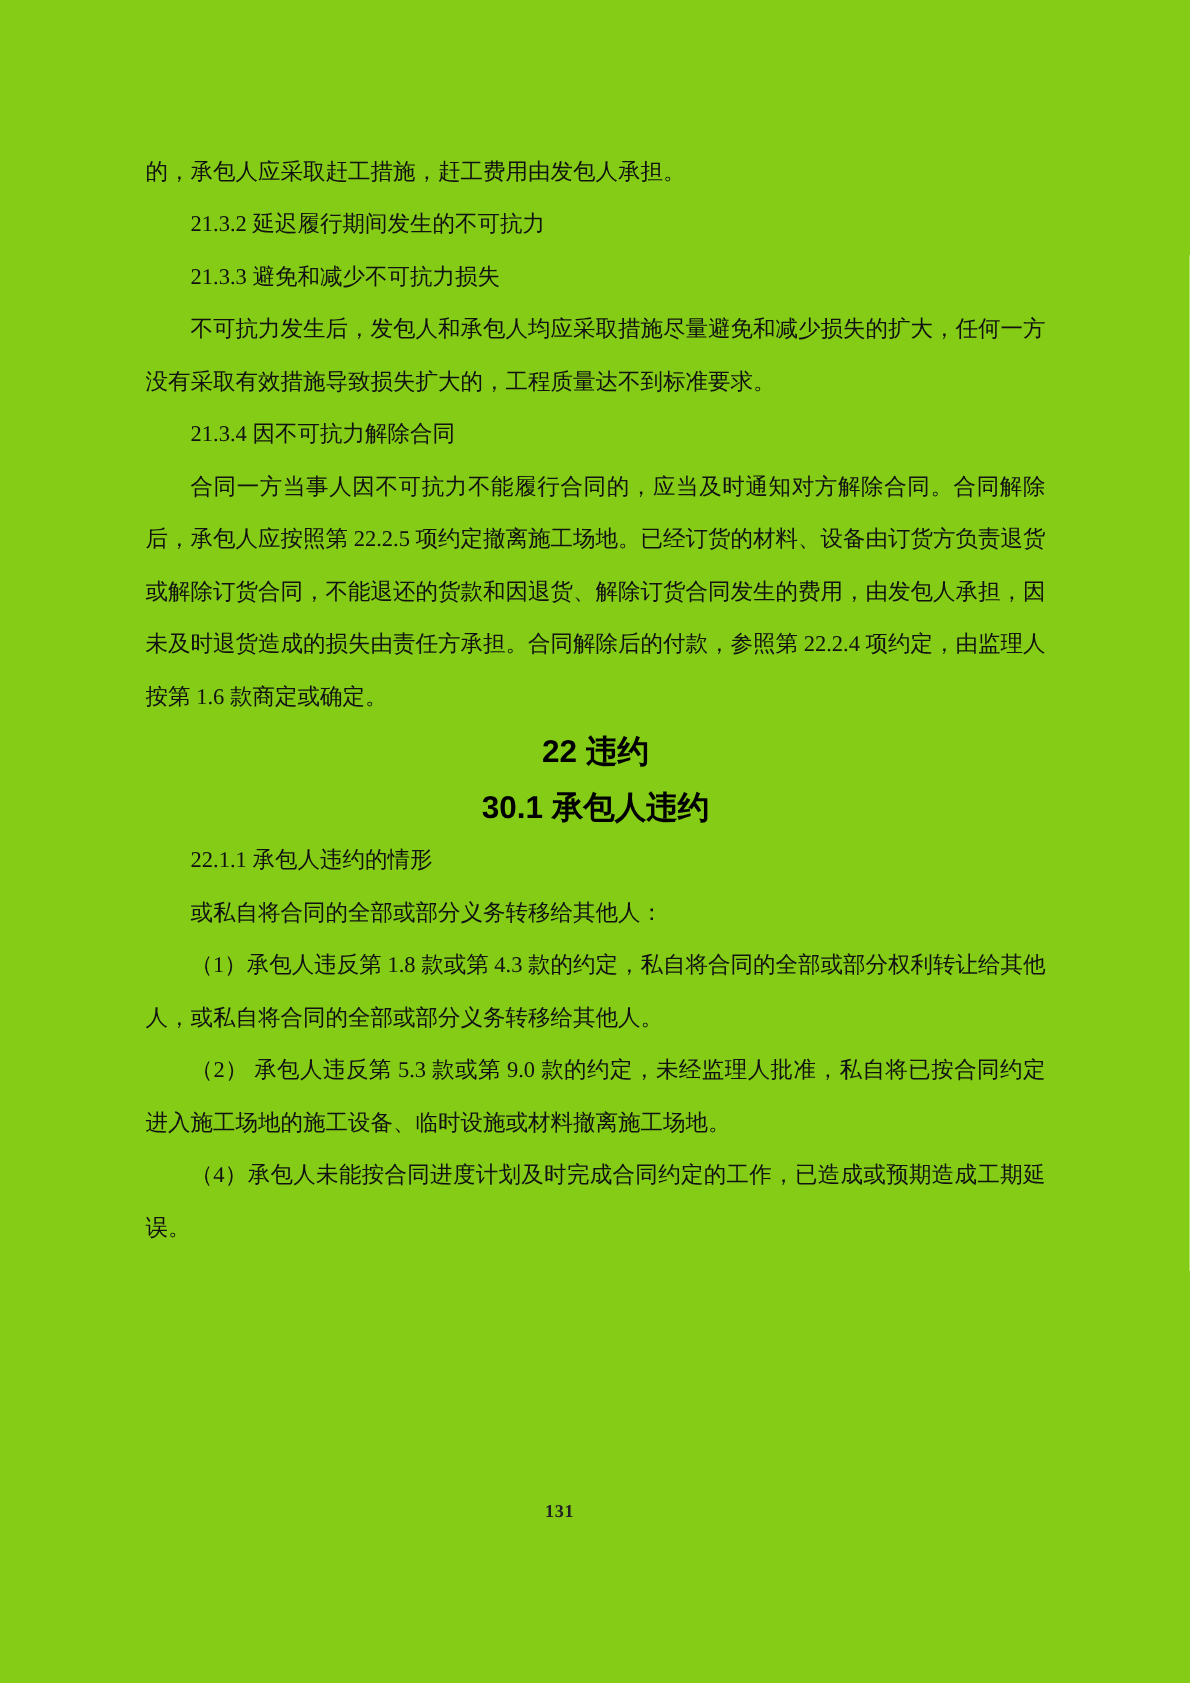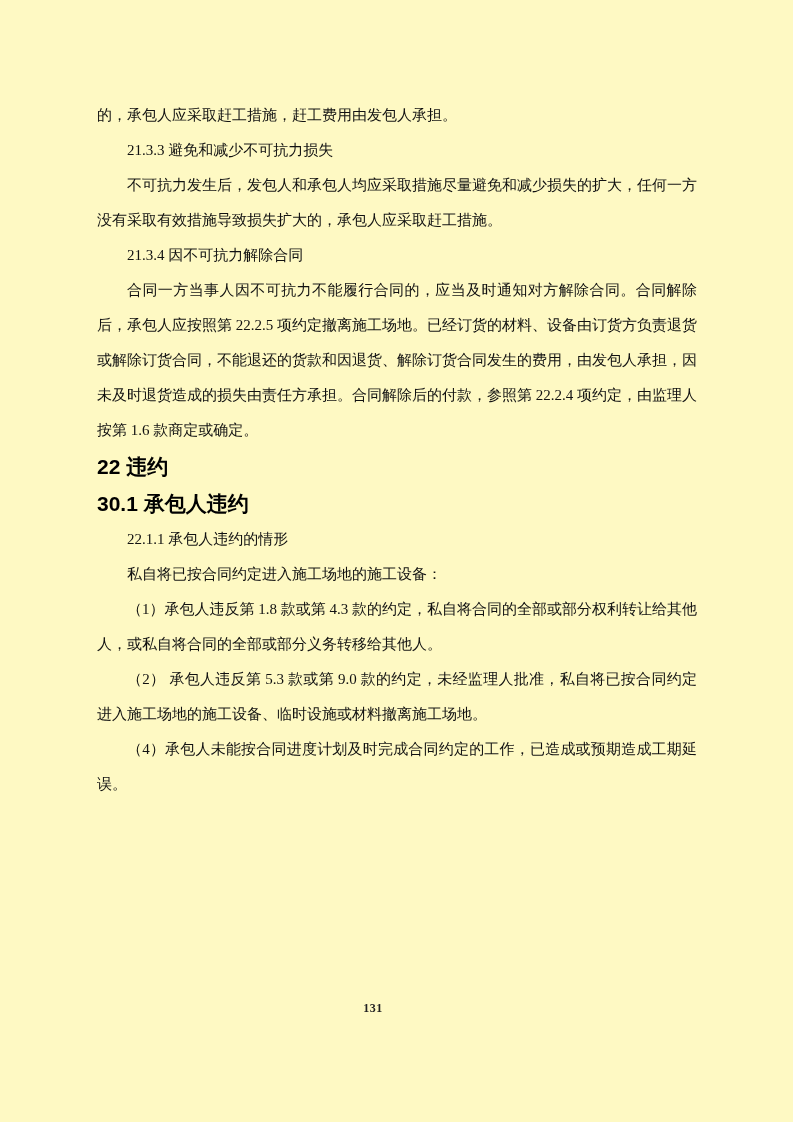--- a/index.html
+++ b/index.html
@@ -8,21 +8,21 @@
     width: 793px;
     height: 1122px;
     position: relative;
     font-family: "Liberation Serif", "DejaVu Serif", serif;
     color: #111111;
     overflow: hidden;
   }
   .page {
     position: absolute;
     inset: 0;
-    background: #fef9c3;
+    background: #84cc16;
   }
   .content {
     position: absolute;
     top: 98px;
     left: 97px;
     width: 600px;
   }
   .para {
     font-size: 15px;
     line-height: 35px;
@@ -32,21 +32,21 @@
   }
   .para.no-indent {
     text-indent: 0;
   }
   .heading-1, .heading-2 {
     font-family: "Liberation Sans", "DejaVu Sans", sans-serif;
     font-weight: bold;
     font-size: 21px;
     line-height: 37px;
     color: #000000;
-    text-align: left;
+    text-align: center;
     text-indent: 0;
   }
   .footer {
     position: absolute;
     top: 998px;
     left: 0;
     width: 746px;
     text-align: center;
   }
   .page-number {
@@ -57,30 +57,31 @@
     letter-spacing: 0.5px;
   }
 </style>
 </head>
 <body>
 
 <div class="page">
   <div class="content">
 
     <p class="para no-indent">的，承包人应采取赶工措施，赶工费用由发包人承担。</p>
+    <p class="para">21.3.2 延迟履行期间发生的不可抗力</p>
     <p class="para">21.3.3 避免和减少不可抗力损失</p>
-    <p class="para">不可抗力发生后，发包人和承包人均应采取措施尽量避免和减少损失的扩大，任何一方没有采取有效措施导致损失扩大的，承包人应采取赶工措施。</p>
+    <p class="para">不可抗力发生后，发包人和承包人均应采取措施尽量避免和减少损失的扩大，任何一方没有采取有效措施导致损失扩大的，工程质量达不到标准要求。</p>
     <p class="para">21.3.4 因不可抗力解除合同</p>
     <p class="para">合同一方当事人因不可抗力不能履行合同的，应当及时通知对方解除合同。合同解除后，承包人应按照第 22.2.5 项约定撤离施工场地。已经订货的材料、设备由订货方负责退货或解除订货合同，不能退还的货款和因退货、解除订货合同发生的费用，由发包人承担，因未及时退货造成的损失由责任方承担。合同解除后的付款，参照第 22.2.4 项约定，由监理人按第 1.6 款商定或确定。</p>
 
     <h1 class="heading-1">22 违约</h1>
     <h2 class="heading-2">30.1 承包人违约</h2>
 
     <p class="para">22.1.1 承包人违约的情形</p>
-    <p class="para">私自将已按合同约定进入施工场地的施工设备：</p>
+    <p class="para">或私自将合同的全部或部分义务转移给其他人：</p>
     <p class="para">（1）承包人违反第 1.8 款或第 4.3 款的约定，私自将合同的全部或部分权利转让给其他人，或私自将合同的全部或部分义务转移给其他人。</p>
     <p class="para">（2） 承包人违反第 5.3 款或第 9.0 款的约定，未经监理人批准，私自将已按合同约定进入施工场地的施工设备、临时设施或材料撤离施工场地。</p>
     <p class="para">（4）承包人未能按合同进度计划及时完成合同约定的工作，已造成或预期造成工期延误。</p>
 
   </div>
 
   <div class="footer">
     <span class="page-number">131</span>
   </div>
 </div>

